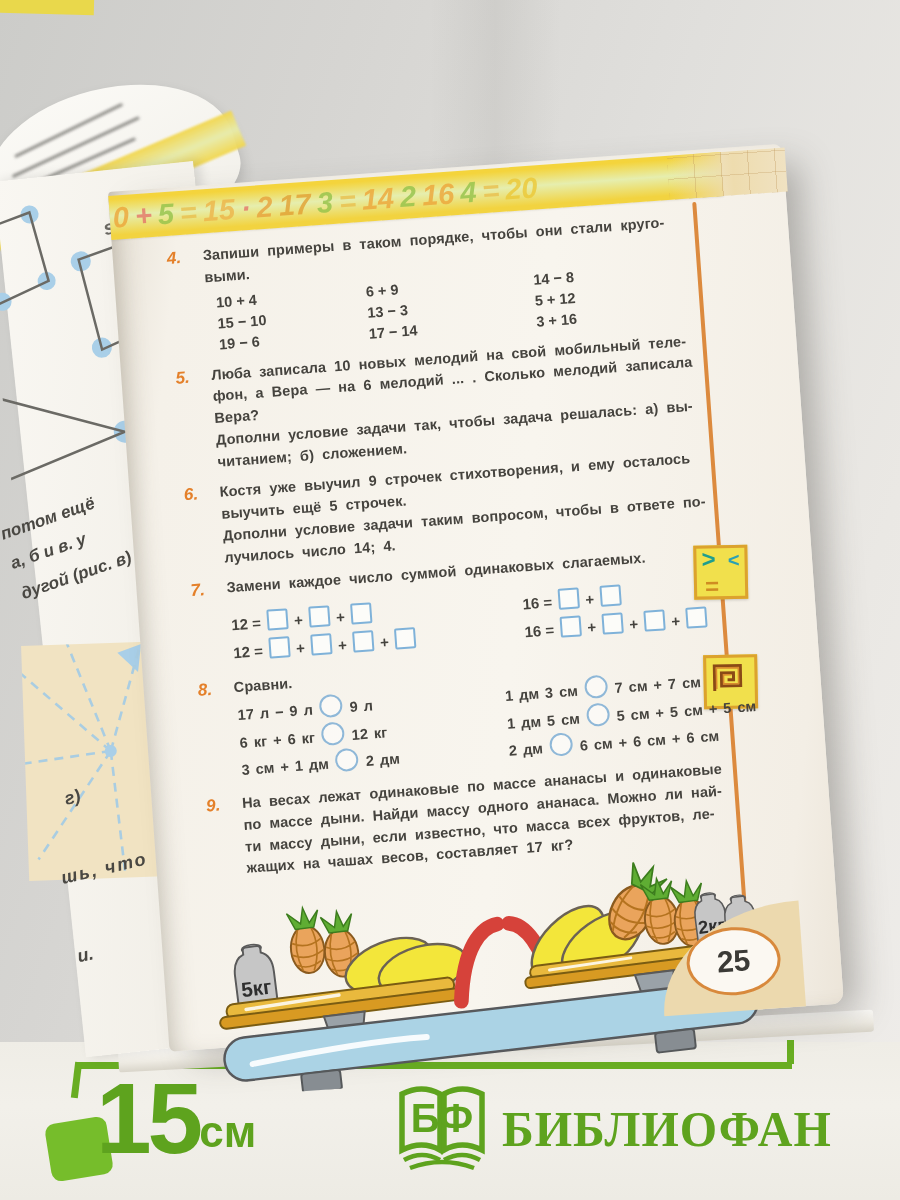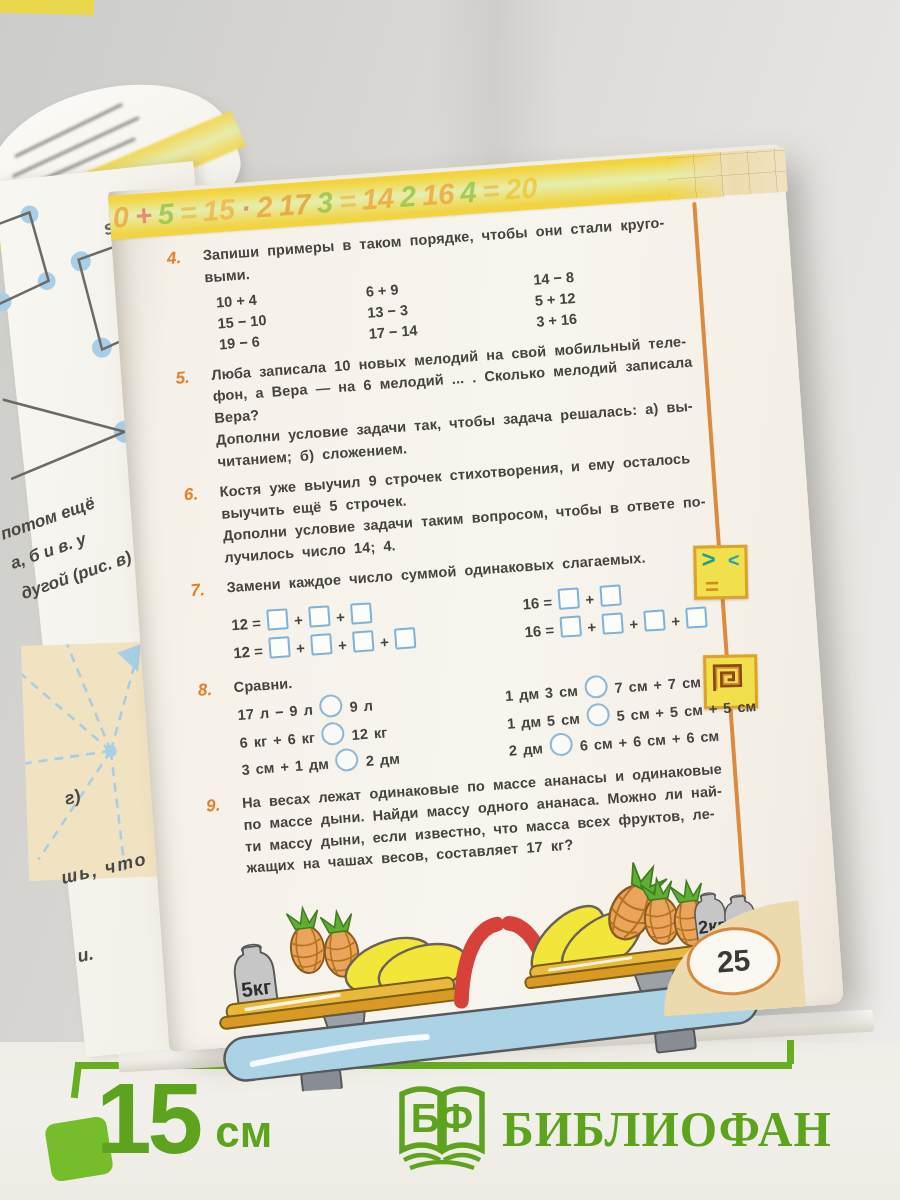--- a/index.html
+++ b/index.html
@@ -12,21 +12,21 @@
        transform:rotate(1.5deg);z-index:1;}
 
   
   .board{position:absolute;left:0;top:1042px;width:900px;height:158px;z-index:1;
        background:linear-gradient(180deg,#efede6,#f2f0ea 40%,#edebe4);}
   .green-line{position:absolute;left:76px;top:20px;width:716px;height:7px;background:#68ad22;}
   .green-line::before{content:"";position:absolute;left:-3px;top:0;width:7px;height:36px;background:#68ad22;transform:rotate(7deg);}
   .green-line::after{content:"";position:absolute;right:-2px;top:-22px;width:7px;height:24px;background:#68ad22;}
   .ruler{position:absolute;left:96px;top:26px;color:#5ea31e;z-index:2;}
   .ruler .val{font-size:100px;font-weight:bold;letter-spacing:-4px;line-height:1;}
-  .ruler .unit{font-size:44px;font-weight:bold;margin-left:16px;position:relative;top:-6px;}
+  .ruler .unit{font-size:44px;font-weight:bold;margin-left:0;position:relative;top:-6px;}
   .logo{position:absolute;left:392px;top:36px;display:flex;align-items:center;z-index:2;justify-content:space-between;}
   .logo svg{width:100px;height:100px;}
   .brand-name{font-family:"Liberation Serif",serif;font-weight:bold;font-size:48px;color:#5ea31e;
        letter-spacing:1px;margin-left:10px;transform:scaleY(1.05);}
   .green-corner{position:absolute;left:48px;top:78px;width:62px;height:58px;background:#76bd2b;
        border-radius:10px;transform:rotate(-9deg);}
 
   
   .book-shadow{position:absolute;left:92px;top:1014px;width:790px;height:30px;z-index:2;
        background:radial-gradient(ellipse at 50% 50%,rgba(40,36,30,.45),rgba(40,36,30,0) 70%);

